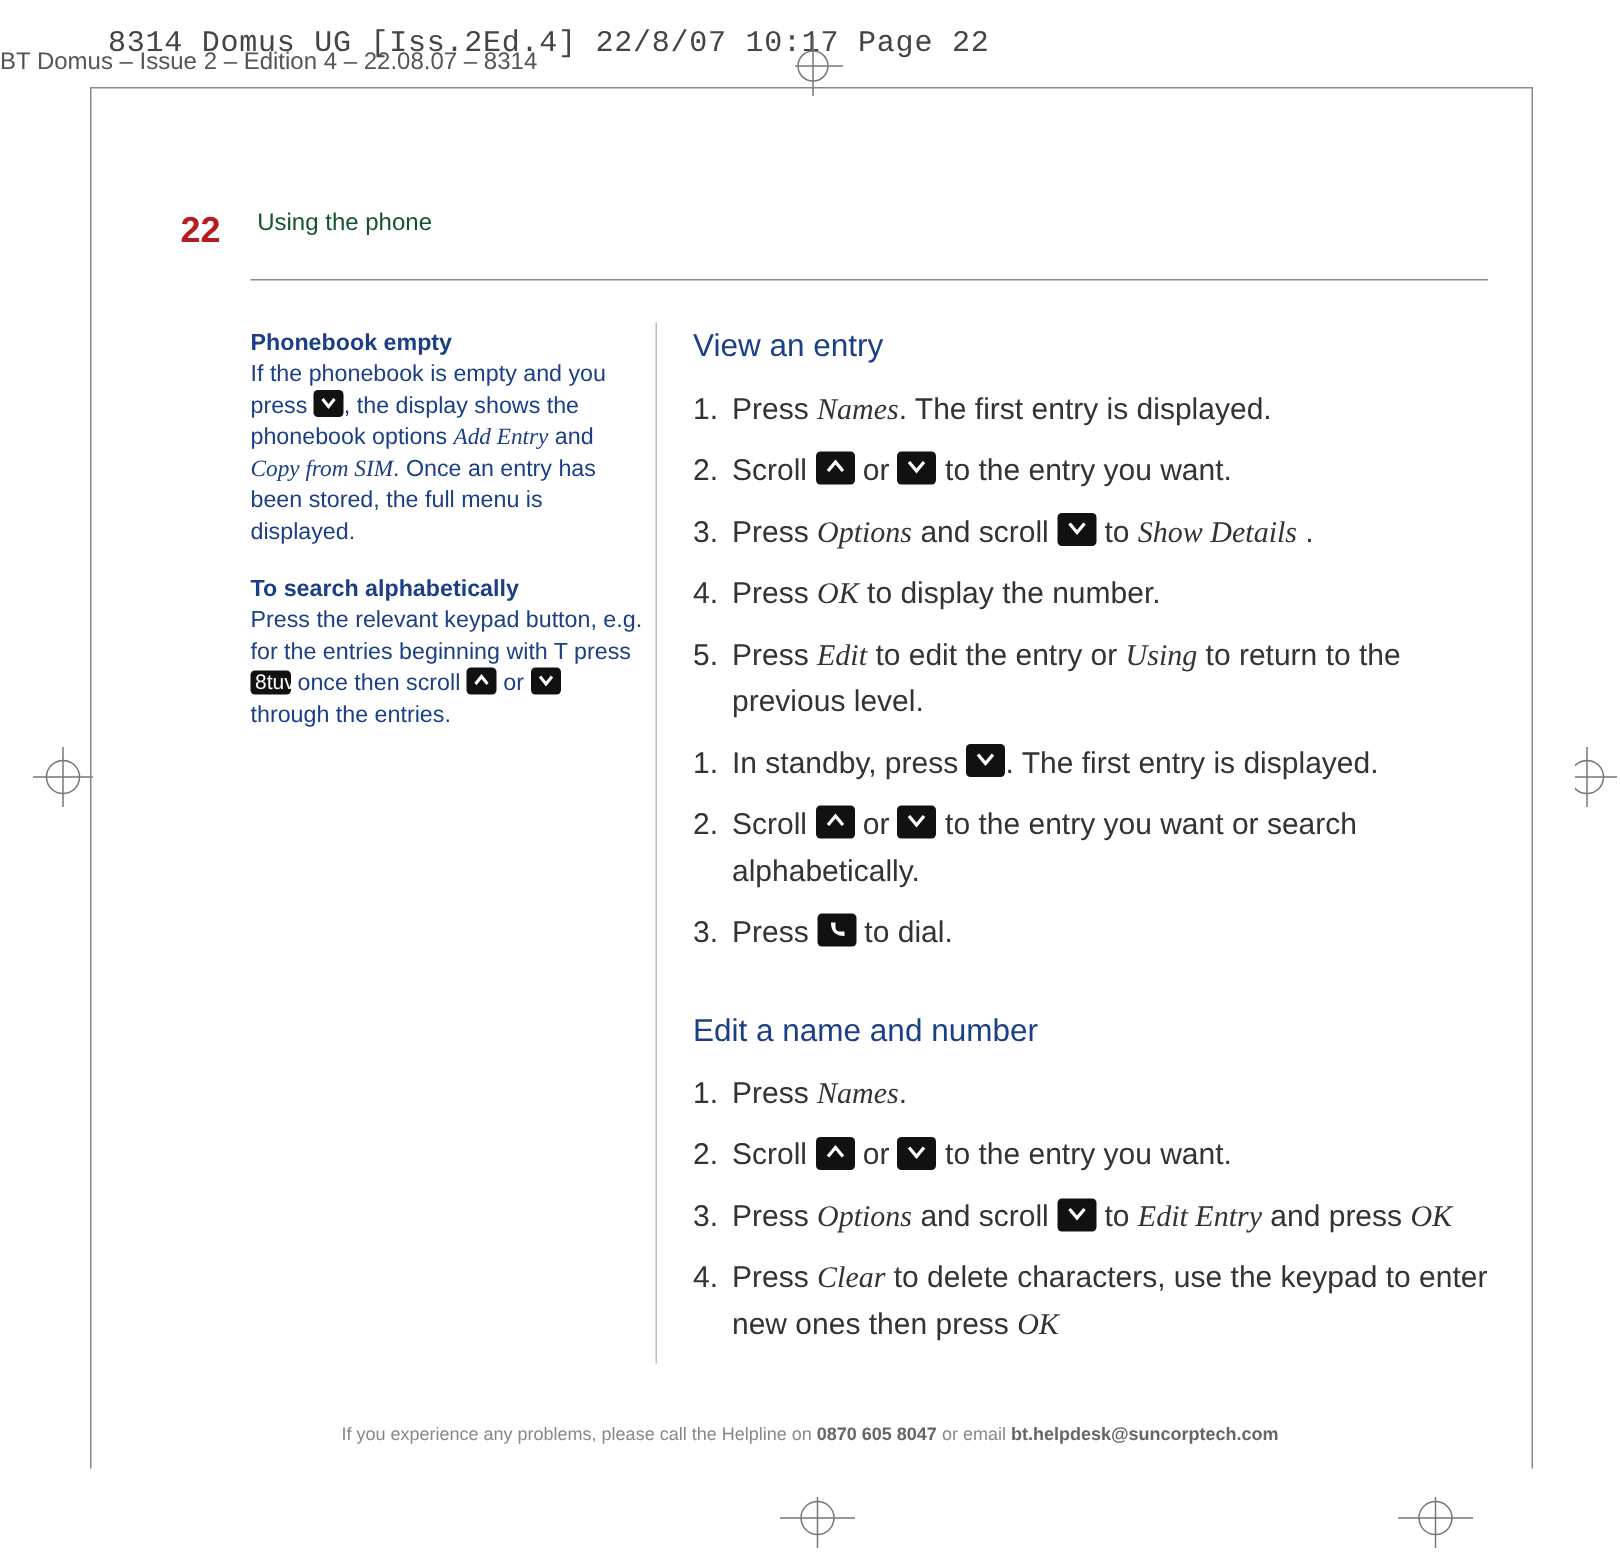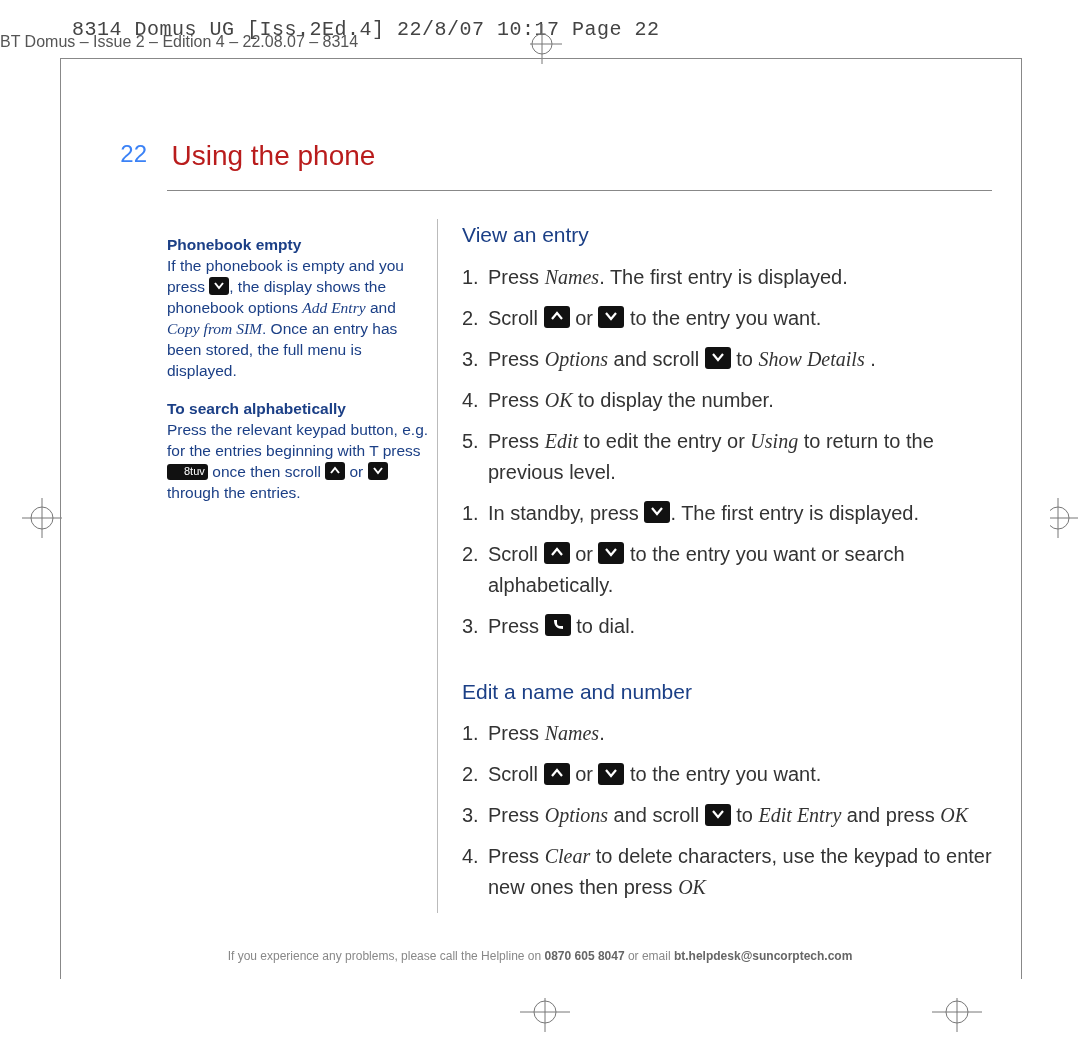--- a/index.html
+++ b/index.html
@@ -1,38 +1,38 @@
 <!DOCTYPE html>
 <html><head>
 <meta charset="utf-8">
 <style>
   html,body{margin:0;padding:0;background:#fff;font-family:"Segoe UI",Arial,sans-serif;color:#333;width:1080px}
   .page{position:relative;width:1080px;height:1037px}
   .imposition{position:absolute;left:72px;top:18px;font-family:"Courier New",monospace;font-size:20px;letter-spacing:.5px;color:#444}
   .docline{position:absolute;left:0;right:0;top:33px;font-size:16px;color:#555}
   .frame{position:absolute;left:60px;top:58px;width:960px;height:920px;border:1px solid #888;border-bottom:none}
   .content-wrap{position:absolute;left:92px;top:140px;width:900px}
-  .pgnum{display:inline-block;width:55px;font-size:24px;color:#3b82f6;font-weight:400;text-align:right;padding-right:20px;vertical-align:top}
-  .sectitle{display:inline-block;font-size:28px;color:#b91c1c;font-weight:400}
+  .pgnum{display:inline-block;width:55px;font-size:24px;color:#b91c1c;font-weight:700;text-align:right;padding-right:20px;vertical-align:top}
+  .sectitle{display:inline-block;font-size:16px;color:#14532d;font-weight:400}
   .rule{border:none;border-top:1px solid #888;margin:18px 0 28px 75px}
   .cols{display:flex}
   .side{width:262px;padding-left:0;font-size:15.5px;color:#1b3f86;line-height:1.35}
-  .side .h{font-weight:700;color:#1b3f86;margin-top:16px}
+  .side .h{font-weight:700;color:#1b3f86;margin-top:4px}
   .side .h2{font-weight:700;color:#1b3f86;margin-top:18px}
   .vr{width:1px;background:#bbb;margin:0 24px 0 8px}
   .main{flex:1;font-size:20px;color:#333;line-height:1.55}
   .main h3{font-size:21px;color:#1b3f86;font-weight:400;margin:0 0 10px 0}
   .main h3.mt{margin-top:34px}
   .step{display:flex;margin:4px 0 10px 0}
   .step .n{width:26px;flex:none}
   .step .t{flex:1}
   .ital{font-family:Georgia,"Times New Roman",serif;font-style:italic}
   .key{display:inline-block;width:26px;height:22px;background:#111;border-radius:3px;color:#fff;vertical-align:middle;position:relative;top:-2px}
   .key svg{display:block;margin:3px auto 0 auto}
-  .keynum{display:inline-block;width:24px;height:16px;background:#111;border-radius:3px;color:#fff;font-size:11px;text-align:left;padding-left:17px;line-height:14px;vertical-align:middle;position:relative;top:-1px}
+  .keynum{display:inline-block;width:24px;height:16px;background:#111;border-radius:3px;color:#fff;font-size:14px;text-align:left;padding-left:3px;line-height:14px;vertical-align:middle;position:relative;top:-1px}
   .keysm{width:20px;height:18px}
   .keysm svg{margin-top:2px}
   .footer{position:absolute;left:0;right:0;bottom:74px;text-align:center;font-size:12px;color:#888}
   .footer b{color:#666;font-weight:700}
   .reg{position:absolute}
   .reg.left{left:22px;top:498px}
   .reg.right{left:1050px;top:498px}
   .reg.topcenter{left:530px;top:24px}
   .reg.bot1{left:520px;top:998px}
   .reg.bot2{left:932px;top:998px}

